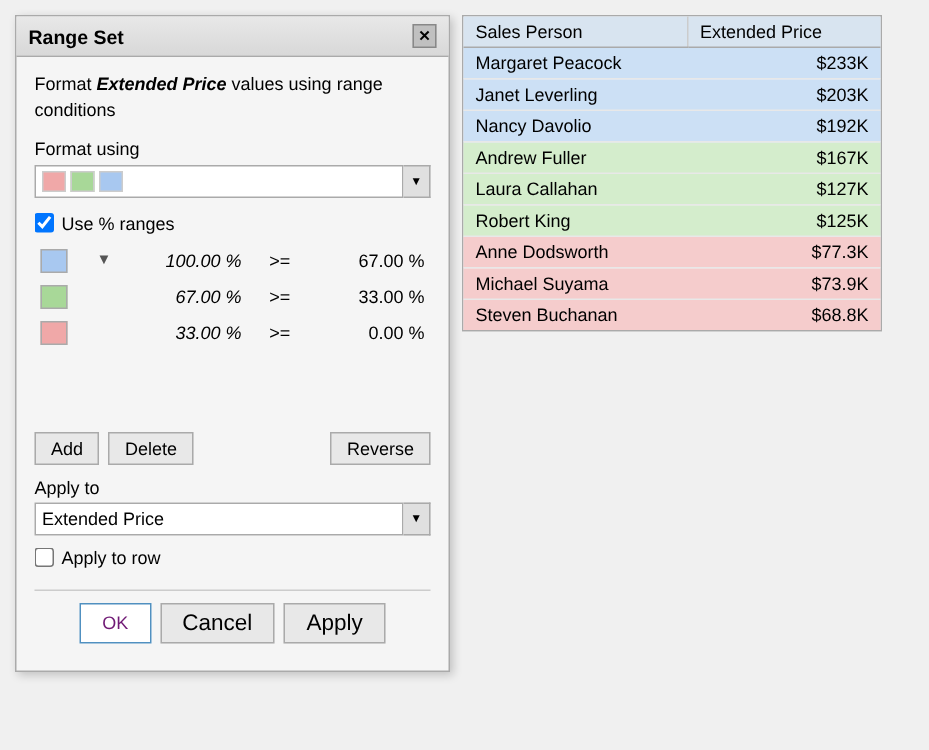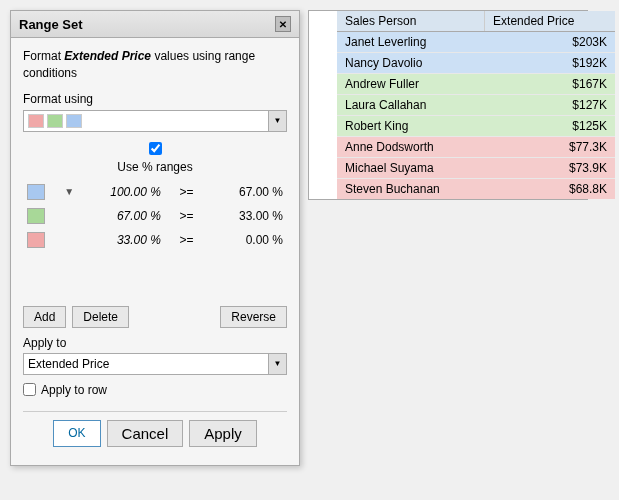--- a/index.html
+++ b/index.html
@@ -91,21 +91,20 @@
       align-items: center;
       justify-content: center;
       cursor: pointer;
       font-size: 8px;
     }
     .checkbox-row {
       display: flex;
       align-items: center;
       gap: 5px;
       margin-bottom: 6px;
-      flex-direction: column;
     }
     .checkbox-row input[type=checkbox] {
       width: 13px;
       height: 13px;
       cursor: pointer;
     }
 
     
     .range-table {
       width: 100%;
@@ -215,40 +214,39 @@
       gap: 6px;
       padding: 8px 0;
       border-top: 1px solid #ccc;
     }
     .btn-ok {
       background: white;
       border: 1px solid #5090c0;
       padding: 4px 14px;
       font-size: 12px;
       cursor: pointer;
-      color: #0369a1;
+      color: #701a75;
     }
     .btn-cancel, .btn-apply {
       background: #e8e8e8;
       border: 1px solid #aaa;
       padding: 4px 14px;
       font-size: 15px;
       cursor: pointer;
     }
 
     
     .data-table-container {
       border: 1px solid #aaa;
       background: white;
       min-width: 280px;
     }
     .data-table {
       border-collapse: collapse;
       width: 100%;
-      margin-left: 28px;
     }
     .data-table th {
       background: #d8e4f0;
       border-bottom: 1px solid #aaa;
       border-right: 1px solid #ccc;
       padding: 3px 8px;
       text-align: left;
       font-weight: normal;
       font-size: 12px;
     }
@@ -361,20 +359,24 @@
 
 <div class="data-table-container">
   <table class="data-table">
     <thead>
       <tr>
         <th>Sales Person</th>
         <th>Extended Price</th>
       </tr>
     </thead>
     <tbody id="data-rows">
+    <tr class="row-blue">
+    <td>Margaret Peacock</td>
+    <td class="amount">$233K</td>
+  </tr>
         <tr class="row-blue">
     <td>Janet Leverling</td>
     <td class="amount">$203K</td>
   </tr>
         <tr class="row-blue">
     <td>Nancy Davolio</td>
     <td class="amount">$192K</td>
   </tr>
         <tr class="row-green">
     <td>Andrew Fuller</td>

